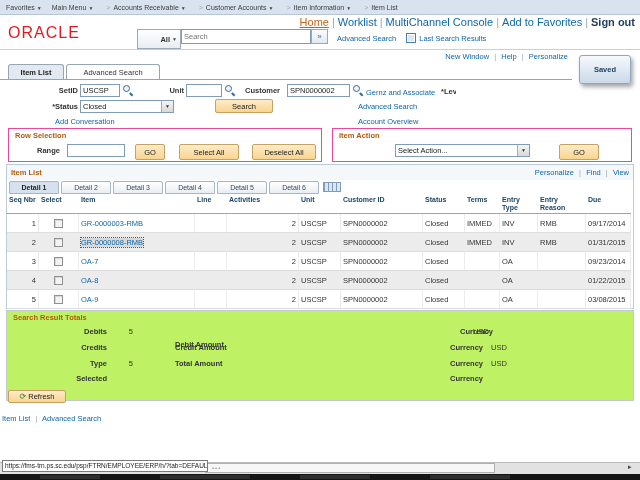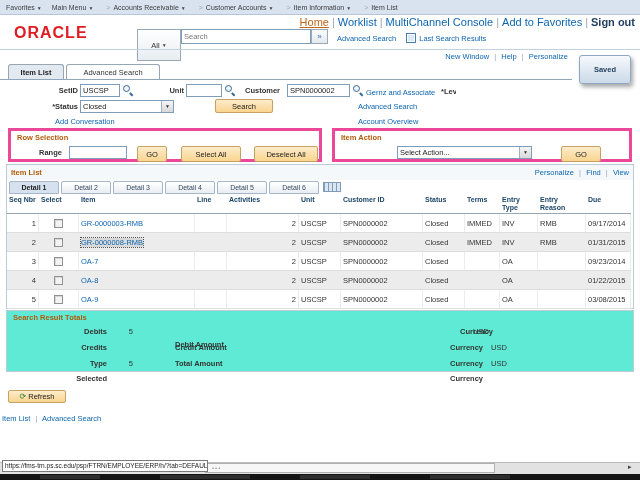--- a/index.html
+++ b/index.html
@@ -18,31 +18,31 @@
     font-size:7.5px;color:#222;line-height:11px;padding:0 13px 0 2px;overflow:hidden;white-space:nowrap;}
   .darr{position:absolute;right:0;top:0;bottom:0;width:11px;background:linear-gradient(#f4f4f4,#d9d9d9);
     border-left:1px solid #9ab0c4;display:flex;align-items:center;justify-content:center;font-size:5px;color:#333;}
   .mag{position:absolute;width:10px;height:10px;cursor:pointer;}
   .mag::before{content:"";position:absolute;left:0;top:0;width:5px;height:5px;border:1.5px solid #38699b;
     border-radius:50%;background:#ecf3fa;}
   .mag::after{content:"";position:absolute;left:7px;top:7px;width:3.5px;height:1.5px;background:#38699b;
     transform:rotate(45deg);transform-origin:left center;}
   .caret{font-size:5px;color:#444;margin-left:2px;}
   .gtitle{position:absolute;left:6px;top:2px;font-weight:bold;color:#b25a0b;font-size:7.5px;}
-  .gbox{position:absolute;box-sizing:border-box;border:3px solid #ec4899;background:#fff;}
+  .gbox{position:absolute;box-sizing:border-box;border:1px solid #ec4899;background:#fff;}
   
   #bcbar{left:0;top:0;width:640px;height:14px;background:#d9e3f0;border-bottom:1px solid #b8c5d8;
     display:flex;align-items:center;padding-left:6px;color:#3c3c3c;font-size:7px;}
   #bcbar .bc{margin-right:10px;cursor:pointer;white-space:nowrap;}
   
-  #logo{left:8px;top:24px;font-size:16px;font-weight:bold;color:#e11b22;letter-spacing:1px;margin-left:6px;}
+  #logo{left:8px;top:24px;font-size:16px;font-weight:normal;color:#e11b22;letter-spacing:1px;}
   #hlinks{top:16px;right:5px;display:flex;align-items:center;font-size:11px;}
   #searchscope{left:137px;top:29px;width:44px;height:15px;box-sizing:border-box;border:1px solid #9aa9b8;
-    background:linear-gradient(#fff,#e8edf2);display:flex;align-items:center;justify-content:center;
-    padding:15px 3px;font-weight:normal;color:#333;}
+    background:linear-gradient(#fff,#e8edf2);display:flex;align-items:center;justify-content:flex-end;
+    padding:9px 3px;font-weight:bold;color:#333;}
   #searchinput{left:181px;top:29px;width:130px;height:15px;}
   #searchgo{left:311px;top:29px;width:17px;height:15px;box-sizing:border-box;border:1px solid #9aa9b8;
     background:linear-gradient(#fbfcfd,#e3e9ef);color:#2e6da4;display:flex;align-items:center;justify-content:center;
     font-size:8px;cursor:pointer;}
   #advrow{left:337px;top:33px;display:flex;align-items:center;}
   .lsricon{display:inline-block;width:8px;height:8px;border:1px solid #4a7db1;background:#dce9f5;
     box-shadow:inset 0 0 0 1px #fff;margin:0 3px 0 10px;}
   #hdrline{left:0;top:49px;width:640px;height:1px;background:#c2d1e2;}
   
   #pagebar{top:52px;right:72px;font-size:7.5px;}
@@ -79,21 +79,21 @@
   .td{box-sizing:border-box;height:19px;padding:0 2px;display:flex;align-items:center;
     border-bottom:1px solid #dddddd;border-right:1px solid #ececec;font-size:7.5px;color:#333;background:#fff;}
   .trow:nth-of-type(even) .td{background:#ececec;}
   .td.num{justify-content:flex-end;}
   .td.ctr{justify-content:center;}
   .itemlink{color:#0d65b0;cursor:pointer;}
   .itemlink.focus{outline:1px dotted #555;background:#d9d9d9;}
   .cb{width:9px;height:9px;box-sizing:border-box;border:1px solid #919191;background:#f3f3f3;
     box-shadow:inset 1px 1px 0 #d8d8d8;cursor:pointer;}
   
-  #totals{left:6px;top:310px;width:628px;height:62px;box-sizing:border-box;border:1px solid #c2cbd4;background:#5eead4;}
+  #totals{left:6px;top:310px;width:628px;height:91px;box-sizing:border-box;border:1px solid #c2cbd4;background:#bef264;}
   .trl{position:absolute;height:12px;line-height:12px;}
   
   #refresh{left:8px;top:390px;width:58px;height:13px;}
   #refresh .ric{color:#2d7a2d;font-size:8px;margin-right:2px;}
   #flinks{left:2px;top:414px;}
   
   #sbar{left:0;top:462px;width:640px;height:12px;background:#e2e2e2;border-top:1px solid #bbb;}
   #sthumb{left:205px;top:463px;width:290px;height:10px;background:#f7f7f7;border:1px solid #b0b0b0;
     box-sizing:border-box;display:flex;align-items:center;padding-left:6px;color:#999;font-size:6px;letter-spacing:1px;}
   #sarrow{left:628px;top:463px;font-size:7px;color:#444;}

